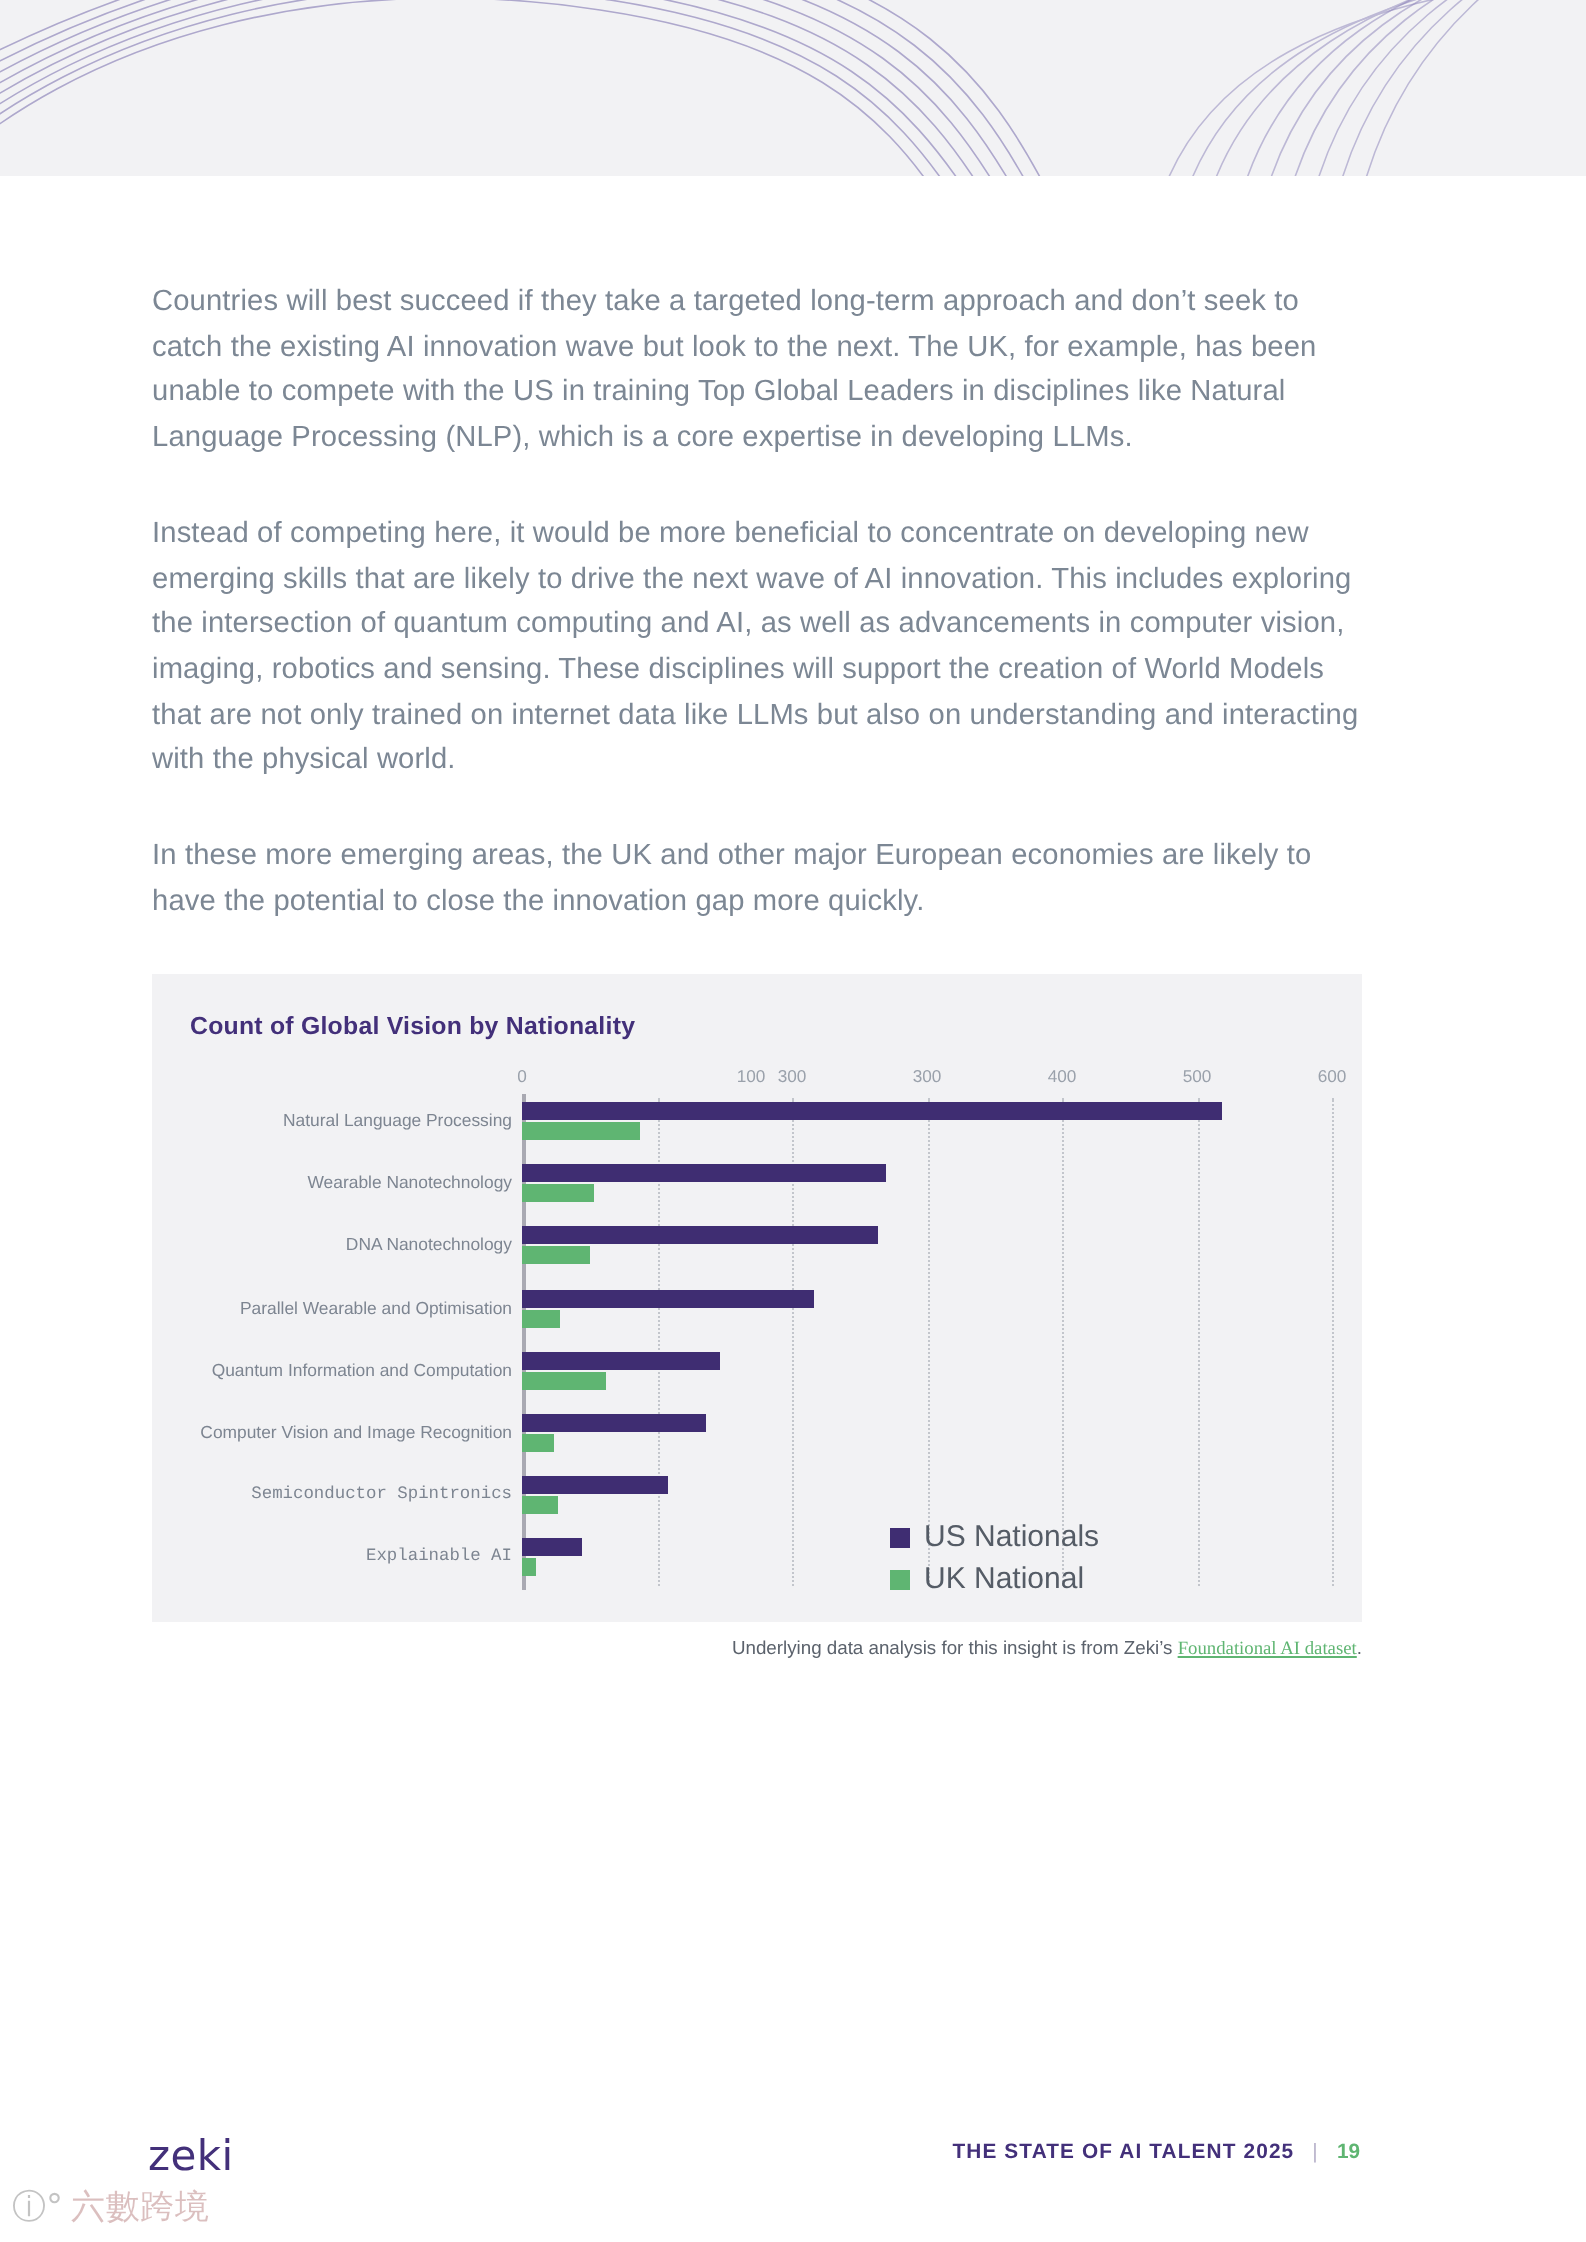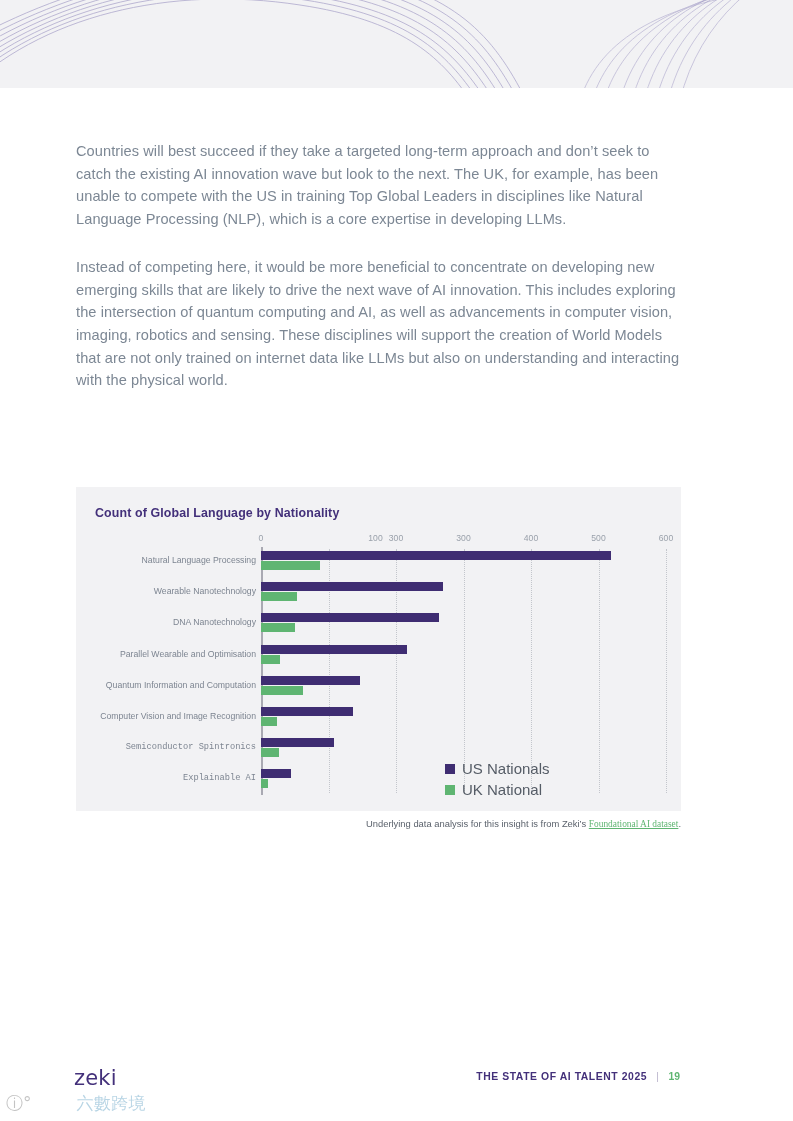--- a/index.html
+++ b/index.html
@@ -191,24 +191,23 @@
     opacity: 0.28;
   }
   .wm-mark {
     font-size: 17px;
     color: #2b2b2b;
     font-family: "DejaVu Sans", sans-serif;
     margin-right: 4px;
   }
   .wm-text {
     font-size: 17px;
-    color: #0369a1;
+    color: #7f1d1d;
     font-family: Liberation Mono, monospace;
     letter-spacing: 0.02em;
-    margin-left: 41px;
   }
 </style>
 </head>
 <body>
 
 <div class="header-band">
   <svg width="793" height="88" viewBox="0 0 793 88">
     <g fill="none" stroke="#8a81b8" stroke-width="0.8" opacity="0.65">
       <path d="M-40,95 C40,15 170,-15 300,5 C400,20 440,55 470,100"></path>
       <path d="M-40,88 C45,10 175,-20 305,0 C408,16 446,52 478,100"></path>
@@ -235,24 +234,25 @@
       <path d="M580,100 C600,40 660,0 793,-12"></path>
       <path d="M592,100 C612,38 672,-3 793,-18"></path>
       <path d="M604,100 C624,36 684,-6 793,-24"></path>
     </g>
   </svg>
 </div>
 
 <div class="content">
   <p class="para">Countries will best succeed if they take a targeted long-term approach and don’t seek to catch the existing AI innovation wave but look to the next. The UK, for example, has been unable to compete with the US in training Top Global Leaders in disciplines like Natural Language Processing (NLP), which is a core expertise in developing LLMs.</p>
   <p class="para">Instead of competing here, it would be more beneficial to concentrate on developing new emerging skills that are likely to drive the next wave of AI innovation. This includes exploring the intersection of quantum computing and AI, as well as advancements in computer vision, imaging, robotics and sensing. These disciplines will support the creation of World Models that are not only trained on internet data like LLMs but also on understanding and interacting with the physical world.</p>
+  <p class="para">In these more emerging areas, the UK and other major European economies are likely to have the potential to close the innovation gap more quickly.</p>
 </div>
 
 <div class="chart-panel">
-  <div class="chart-title">Count of Global Language by Nationality</div>
+  <div class="chart-title">Count of Global Vision by Nationality</div>
   <div class="plot" id="plot">
     <div class="axis-line"></div>
   <div class="tick-label" style="left: 185px;">0</div>
       <div class="tick-label" style="left: 252.5px; margin-left: 47px;">100</div>
       <div class="gridline" style="left: 252.5px;"></div>
       <div class="tick-label" style="left: 320px;">300</div>
       <div class="gridline" style="left: 320px;"></div>
       <div class="tick-label" style="left: 387.5px;">300</div>
       <div class="gridline" style="left: 387.5px;"></div>
       <div class="tick-label" style="left: 455px;">400</div>

